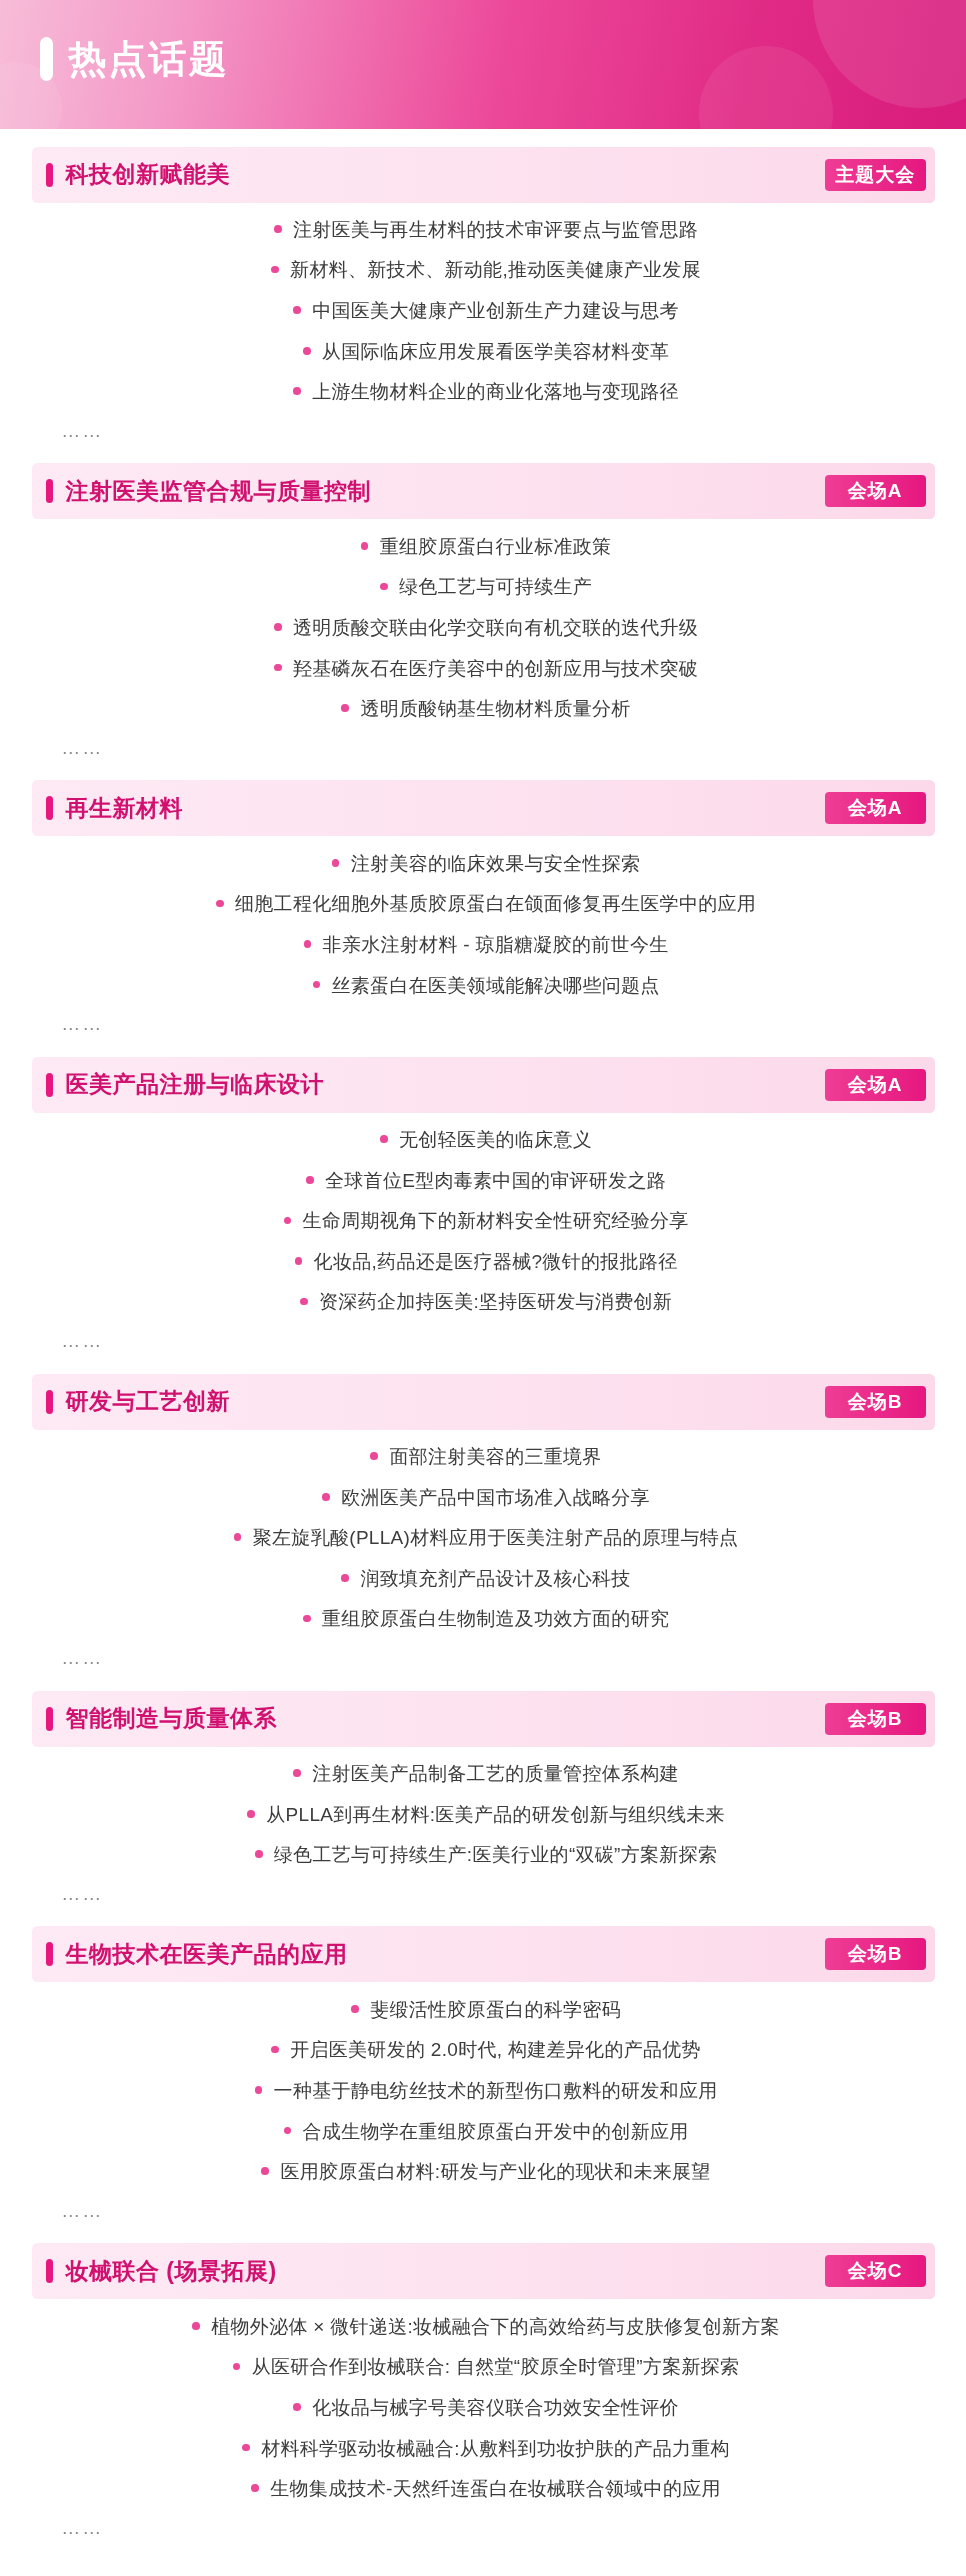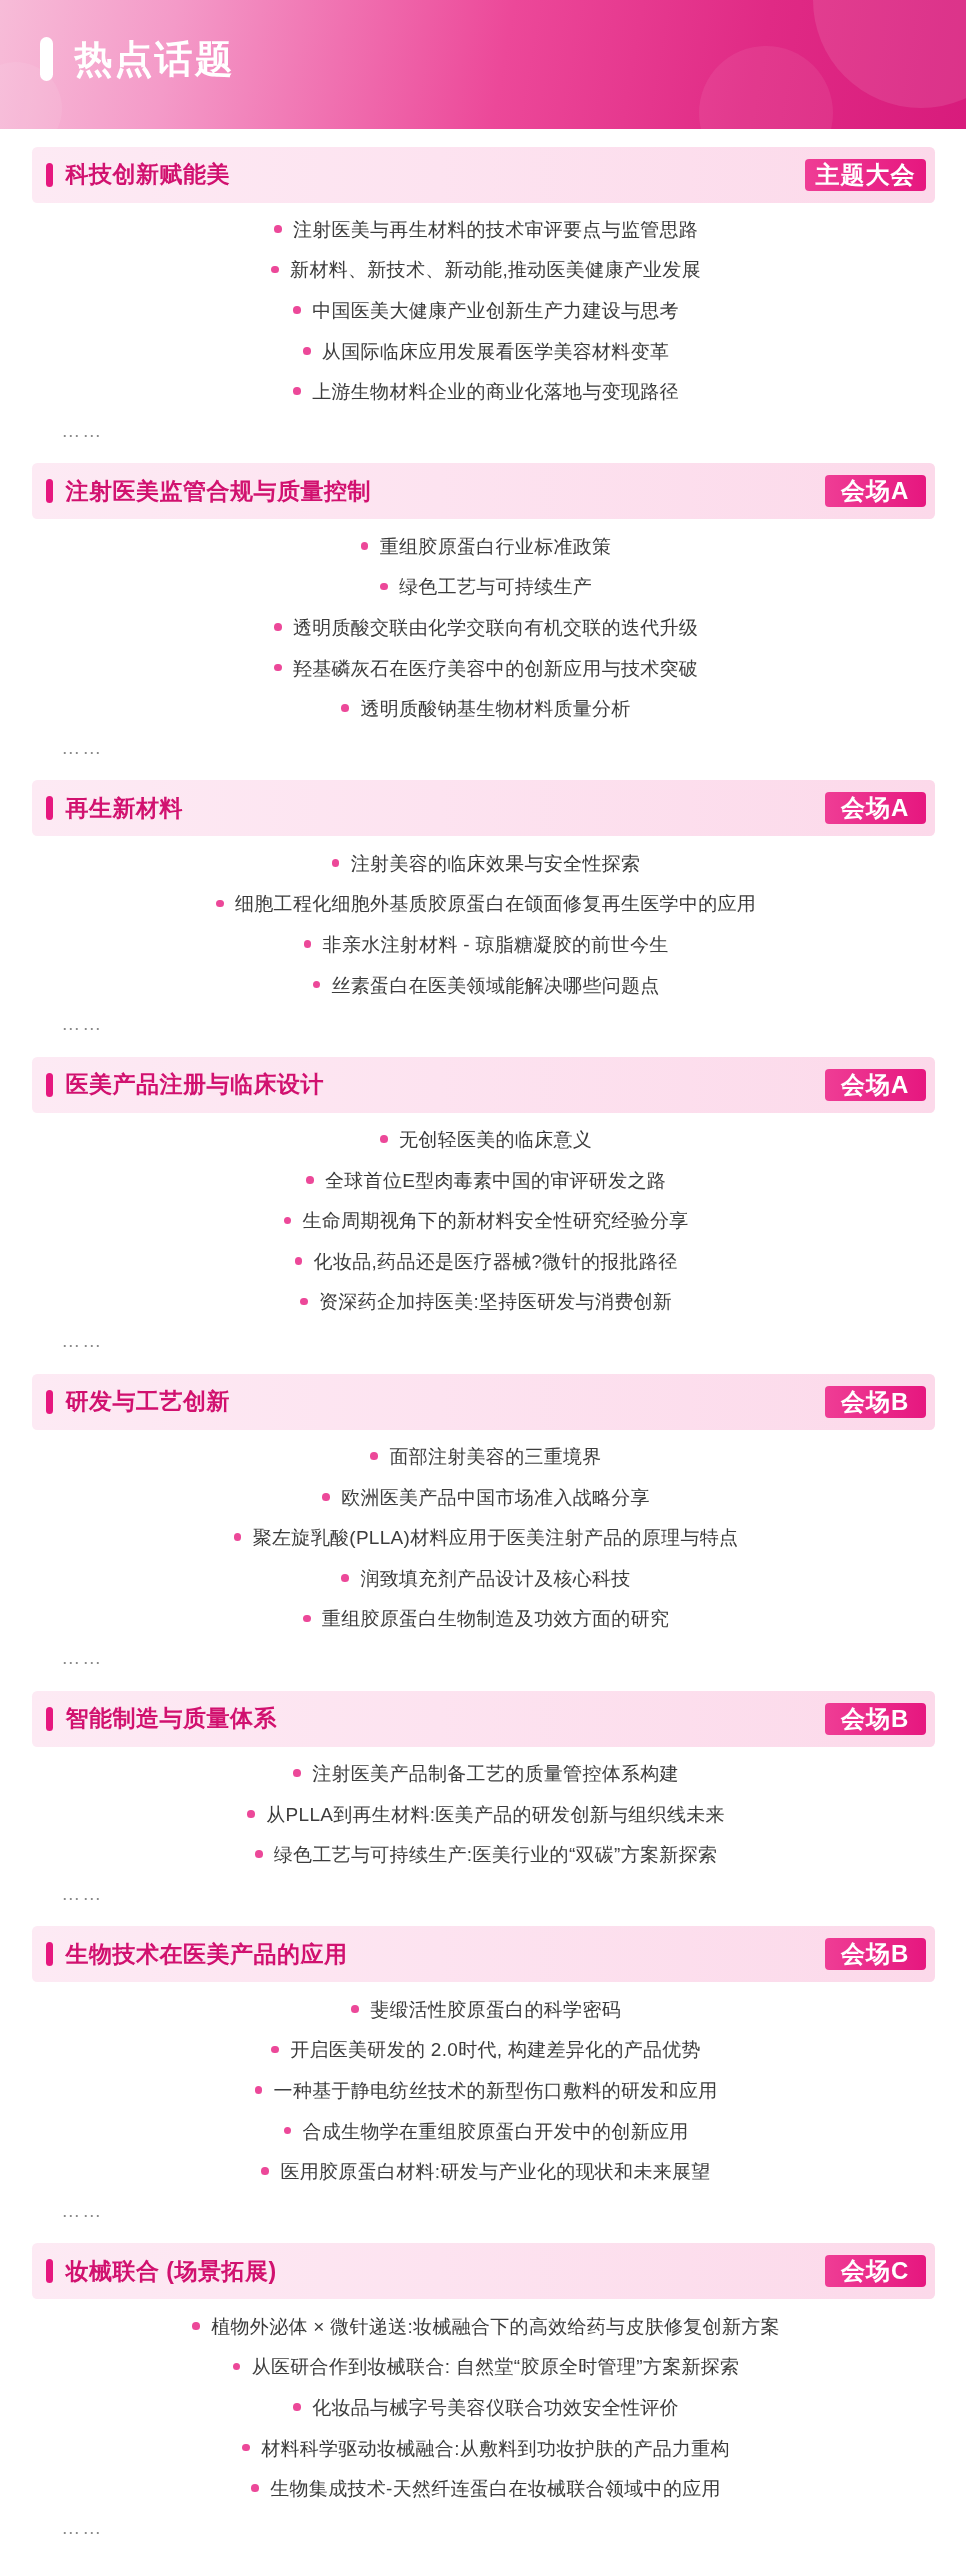--- a/index.html
+++ b/index.html
@@ -36,21 +36,21 @@
   }
   .top-banner .c1 { width: 216px; height: 216px; right: -62px; top: -108px; }
   .top-banner .c2 { width: 134px; height: 134px; right: 134px; top: 46px; background: rgba(255,255,255,0.07); }
   .top-banner .c3 { width: 93px; height: 93px; left: -31px; top: 62px; background: rgba(255,255,255,0.08); }
   .banner-inner {
     position: absolute;
     left: 40px;
     top: 37px;
     display: flex;
     align-items: center;
-    gap: 21px;
+    gap: 15px;
   }
   .banner-bar {
     width: 13.4px;
     height: 44px;
     border-radius: 6.7px;
     background: #ffffff;
   }
   .banner-title {
     font-size: 38px;
     font-weight: bold;
@@ -94,21 +94,21 @@
     flex: 1 1 auto;
     overflow: hidden;
   }
   .venue-badge {
     flex: 0 0 auto;
     min-width: 101px;
     height: 32px;
     border-radius: 4.1px;
     background: linear-gradient(90deg, #ef3d95 0%, #e6177f 100%);
     color: #ffffff;
-    font-size: 24px;
+    font-size: 19px;
     font-weight: bold;
     display: flex;
     align-items: center;
     justify-content: center;
     letter-spacing: 1px;
     padding: 0 10.3px;
   }
 
   .topic-list {
     list-style: none;

